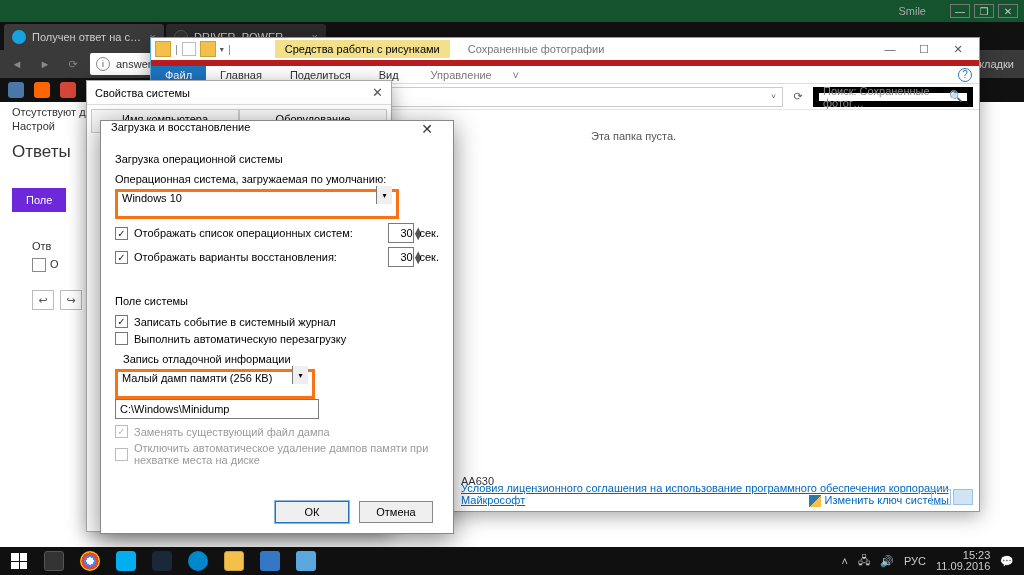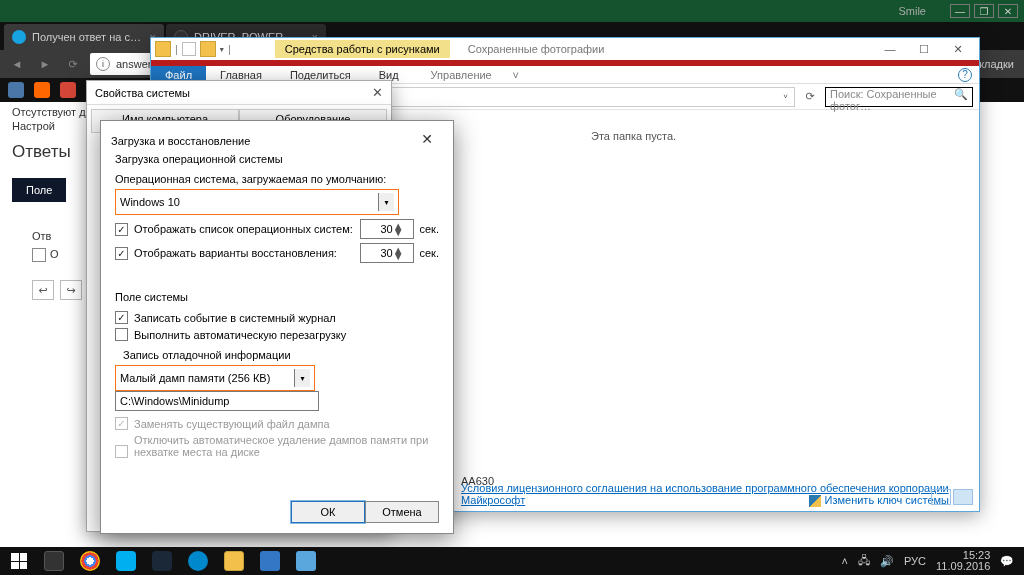--- a/index.html
+++ b/index.html
@@ -27,21 +27,21 @@
 .addr .right-label{margin-left:auto;color:#ccc;padding-right:4px}
 
 
 .bmrow{height:24px;background:#111;display:flex;align-items:center;padding:0 8px;gap:10px}
 .bm{width:16px;height:16px;border-radius:3px}
 
 
 .page{position:absolute;left:0;top:102px;right:0;bottom:28px;background:#fff;color:#333;padding:4px 12px}
 .page .line{margin:0 0 2px 0}
 .page .hdr{font-size:17px;margin:10px 0}
-.page .bluetab{display:inline-block;background:#0f172a;color:#fff;padding:6px 14px;margin-top:6px}
+.page .bluetab{display:inline-block;background:#6d28d9;color:#fff;padding:6px 14px;margin-top:16px}
 .page .ans{margin-top:28px;margin-left:20px}
 .page .ck{width:14px;height:14px;border:1px solid #888;display:inline-block;vertical-align:middle;margin-right:4px}
 .page .toolbar-icons{margin-top:18px;margin-left:20px;display:flex;gap:6px;color:#555}
 .page .toolbar-icons span{width:22px;height:20px;border:1px solid #bbb;display:flex;align-items:center;justify-content:center}
 
 
 .explorer{position:absolute;left:150px;top:37px;width:830px;height:475px;background:#fff;border:1px solid #5aa7dd;box-shadow:0 4px 18px rgba(0,0,0,.35)}
 .exp-title{height:22px;display:flex;align-items:center;padding:0 4px;gap:4px}
 .exp-title .ic{width:16px;height:16px;background:#f3c14b;border:1px solid #c9a338}
 .exp-title .sep{color:#888}
@@ -55,21 +55,21 @@
 .ribbon .rtab.file{background:#1e74c0;color:#fff}
 .ribbon .rtab.manage{color:#777;flex:0 0 auto;margin-left:4px}
 .ribbon .help{margin-left:auto;width:28px;display:flex;align-items:center;justify-content:center}
 .ribbon .help .q{width:14px;height:14px;border:1px solid #2a7ab0;border-radius:50%;color:#2a7ab0;display:flex;align-items:center;justify-content:center;font-size:10px}
 .ribbon .chev{width:20px;display:flex;align-items:center;justify-content:center;color:#777}
 .exp-path{height:26px;border-bottom:1px solid #e4e4e4;display:flex;align-items:center;padding:0 6px;gap:6px}
 .exp-path .navic{color:#888;width:18px;text-align:center}
 .exp-path .crumb-box{flex:1;height:20px;border:1px solid #ccc;display:flex;align-items:center;padding:0 6px;gap:4px}
 .exp-path .crumb-box .dd{font-size:8px;color:#555;margin-left:auto}
 .exp-path .refresh{width:18px;text-align:center;color:#555}
-.exp-path .search{width:148px;height:20px;border:1px solid #000000;display:flex;padding:0 4px;color:#888}
+.exp-path .search{width:160px;height:20px;border:6px solid #000000;display:flex;align-items:center;padding:0 4px;color:#888}
 .exp-path .search .mag{margin-left:auto}
 .exp-body{position:relative;height:calc(100% - 72px)}
 .exp-body .empty{position:absolute;left:440px;top:20px;color:#555}
 .exp-foot{position:absolute;bottom:6px;right:6px;display:flex;gap:2px}
 .exp-foot div{width:20px;height:16px;border:1px solid #9cc1e6}
 .exp-foot div.sel{background:#cfe5f6}
 .exp-links{position:absolute;bottom:4px;left:310px;right:30px;font-size:11px}
 .exp-links .lic{color:#0067c0;text-decoration:underline}
 .exp-links .prod{color:#0067c0;float:right}
 .exp-links .shield{display:inline-block;width:12px;height:12px;background:linear-gradient(135deg,#2a7ab0 50%,#f3c14b 50%);margin-right:4px;vertical-align:middle}
@@ -77,38 +77,38 @@
 
 
 .sysprop{position:absolute;left:86px;top:80px;width:306px;height:452px;background:#fff;border:1px solid #aaa;box-shadow:0 4px 18px rgba(0,0,0,.35)}
 .sysprop .sp-title{height:24px;display:flex;align-items:center;padding:0 8px;border-bottom:1px solid #ddd}
 .sysprop .sp-title .cl{margin-left:auto;color:#555;font-size:13px}
 .sysprop .sp-tabs{height:24px;display:flex;border-bottom:1px solid #ccc;margin:4px 4px 0 4px}
 .sysprop .sp-tabs div{flex:1;text-align:center;border:1px solid #ccc;border-bottom:none;padding:3px 0;background:#f7f7f7}
 
 
 .dlg{position:absolute;left:100px;top:120px;width:354px;height:414px;background:#fff;border:1px solid #888;box-shadow:0 6px 24px rgba(0,0,0,.45)}
-.dlg .d-title{height:26px;display:flex;align-items:flex-end;padding:0 10px}
+.dlg .d-title{height:26px;display:flex;align-items:flex-start;padding:0 10px}
 .dlg .d-title .cl{margin-left:auto;width:32px;text-align:center;font-size:14px;color:#333}
 .dlg .d-body{padding:6px 14px 0 14px}
 .dlg .grp{margin-bottom:10px}
 .dlg .grp .g-title{margin-bottom:8px}
 .dlg label.row{display:flex;align-items:center;margin:4px 0;gap:6px}
 .dlg .ck{width:13px;height:13px;border:1px solid #777;display:inline-flex;align-items:center;justify-content:center;font-size:10px;color:#222;background:#fff}
 .dlg .ck.checked::before{content:"✓"}
-.dlg select,.dlg .sel{width:100%;height:20px;border:1px solid #f97316;background:#fff;padding:12px 4px;display:flex;align-items:center}
+.dlg select,.dlg .sel{width:100%;height:20px;border:3px solid #f97316;background:#fff;padding:12px 4px;display:flex;align-items:flex-end}
 .dlg .sel .dd{margin-left:auto;width:16px;height:18px;border-left:1px solid #7a7a7a;display:flex;align-items:center;justify-content:center;font-size:8px;background:#efefef}
 .dlg .sel.big{width:284px}
 .dlg .sel.mid{width:200px}
 .dlg .num{display:flex;align-items:center;gap:6px}
-.dlg .num .nbox{width:54px;height:20px;border:1px solid #7a7a7a;display:flex;align-items:center;padding:0 20px}
+.dlg .num .nbox{width:26px;height:20px;border:1px solid #7a7a7a;display:flex;align-items:center;padding:0 12px}
 .dlg .num .nbox .sp{margin-left:auto;display:flex;flex-direction:column;font-size:6px;color:#555;line-height:6px}
 .dlg .txt{width:204px;height:20px;border:1px solid #7a7a7a;padding:0 4px;display:flex;align-items:center}
 .dlg .disabled{color:#9a9a9a}
-.dlg .btns{position:absolute;bottom:10px;right:14px;display:flex;}
+.dlg .btns{position:absolute;bottom:10px;right:20px;display:flex;gap:10px}
 .dlg .btns button{width:74px;height:22px;border:1px solid #888;background:#efefef}
 .dlg .btns button.def{border:1px solid #1e74c0;outline:1px solid #8ab7de}
 
 
 .taskbar{position:absolute;left:0;bottom:0;right:0;height:28px;background:#101010;display:flex;align-items:center;padding:0 4px;gap:4px}
 .taskbar .start{width:30px;height:28px;display:flex;align-items:center;justify-content:center}
 .taskbar .start .win{width:16px;height:16px;display:grid;grid-template-columns:1fr 1fr;grid-template-rows:1fr 1fr;gap:1px}
 .taskbar .start .win div{background:#fff}
 .taskbar .tb{width:32px;height:28px;display:flex;align-items:center;justify-content:center}
 .taskbar .tb .ic{width:20px;height:20px;border-radius:3px}
@@ -300,21 +300,21 @@
         <span>Малый дамп памяти (256 КВ)</span>
         <span class="dd">▾</span>
       </div>
       <div class="txt">
           <span>C:\Windows\Minidump</span>
         </div>
       <label class="row disabled" style="margin-top:6px">
           <span class="ck checked" style="border-color:#bbb;color:#bbb"></span>
           <span>Заменять существующий файл дампа</span>
         </label>
-      <label class="row disabled" style="align-items:flex-end">
+      <label class="row disabled" style="align-items:center">
           <span class="ck" style="border-color:#bbb;margin-top:1px"></span>
           <span style="flex:1">Отключить автоматическое удаление дампов памяти при нехватке места на диске</span>
         </label>
     </div>
   </div>
   <div class="btns">
     <button class="def">ОК</button>
     <button>Отмена</button>
   </div>
 </div>

